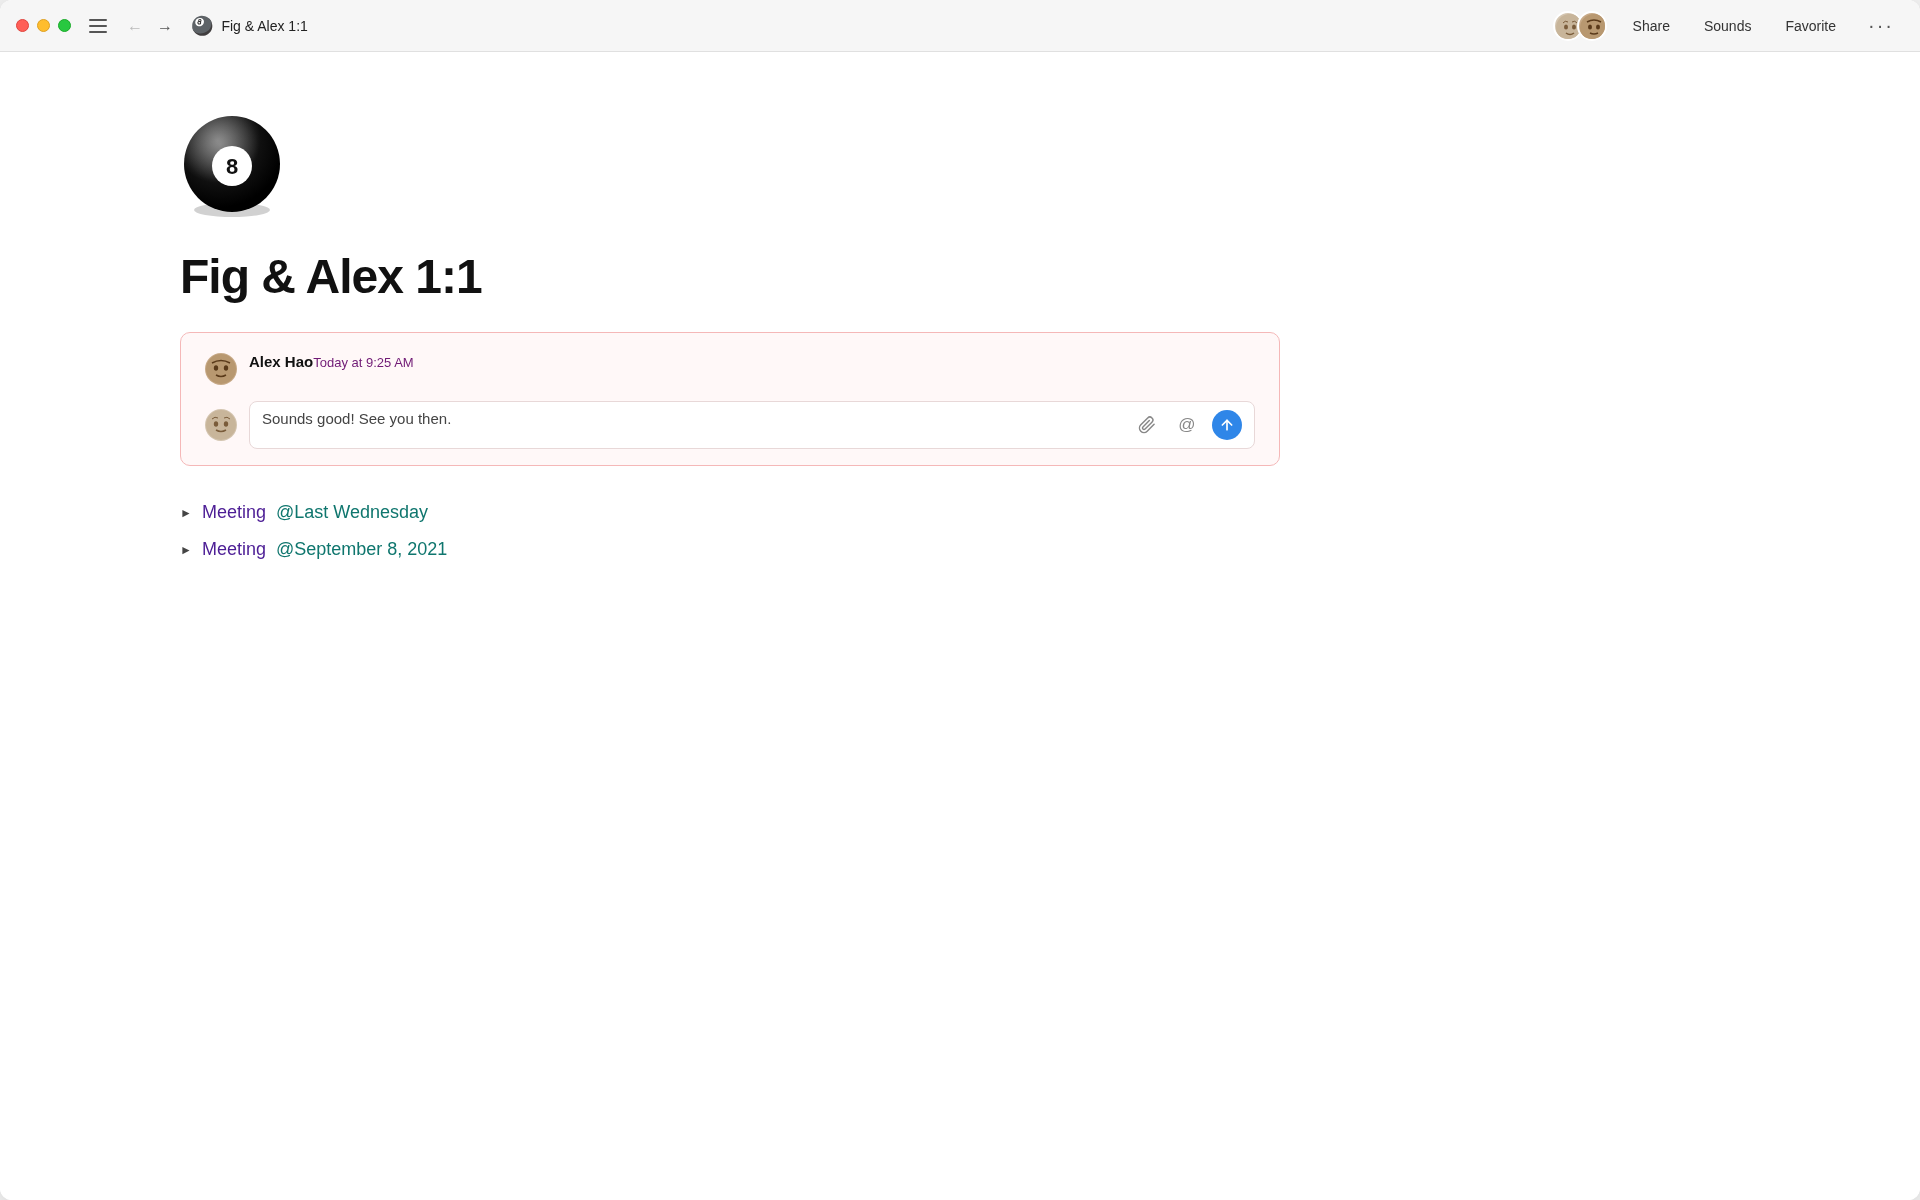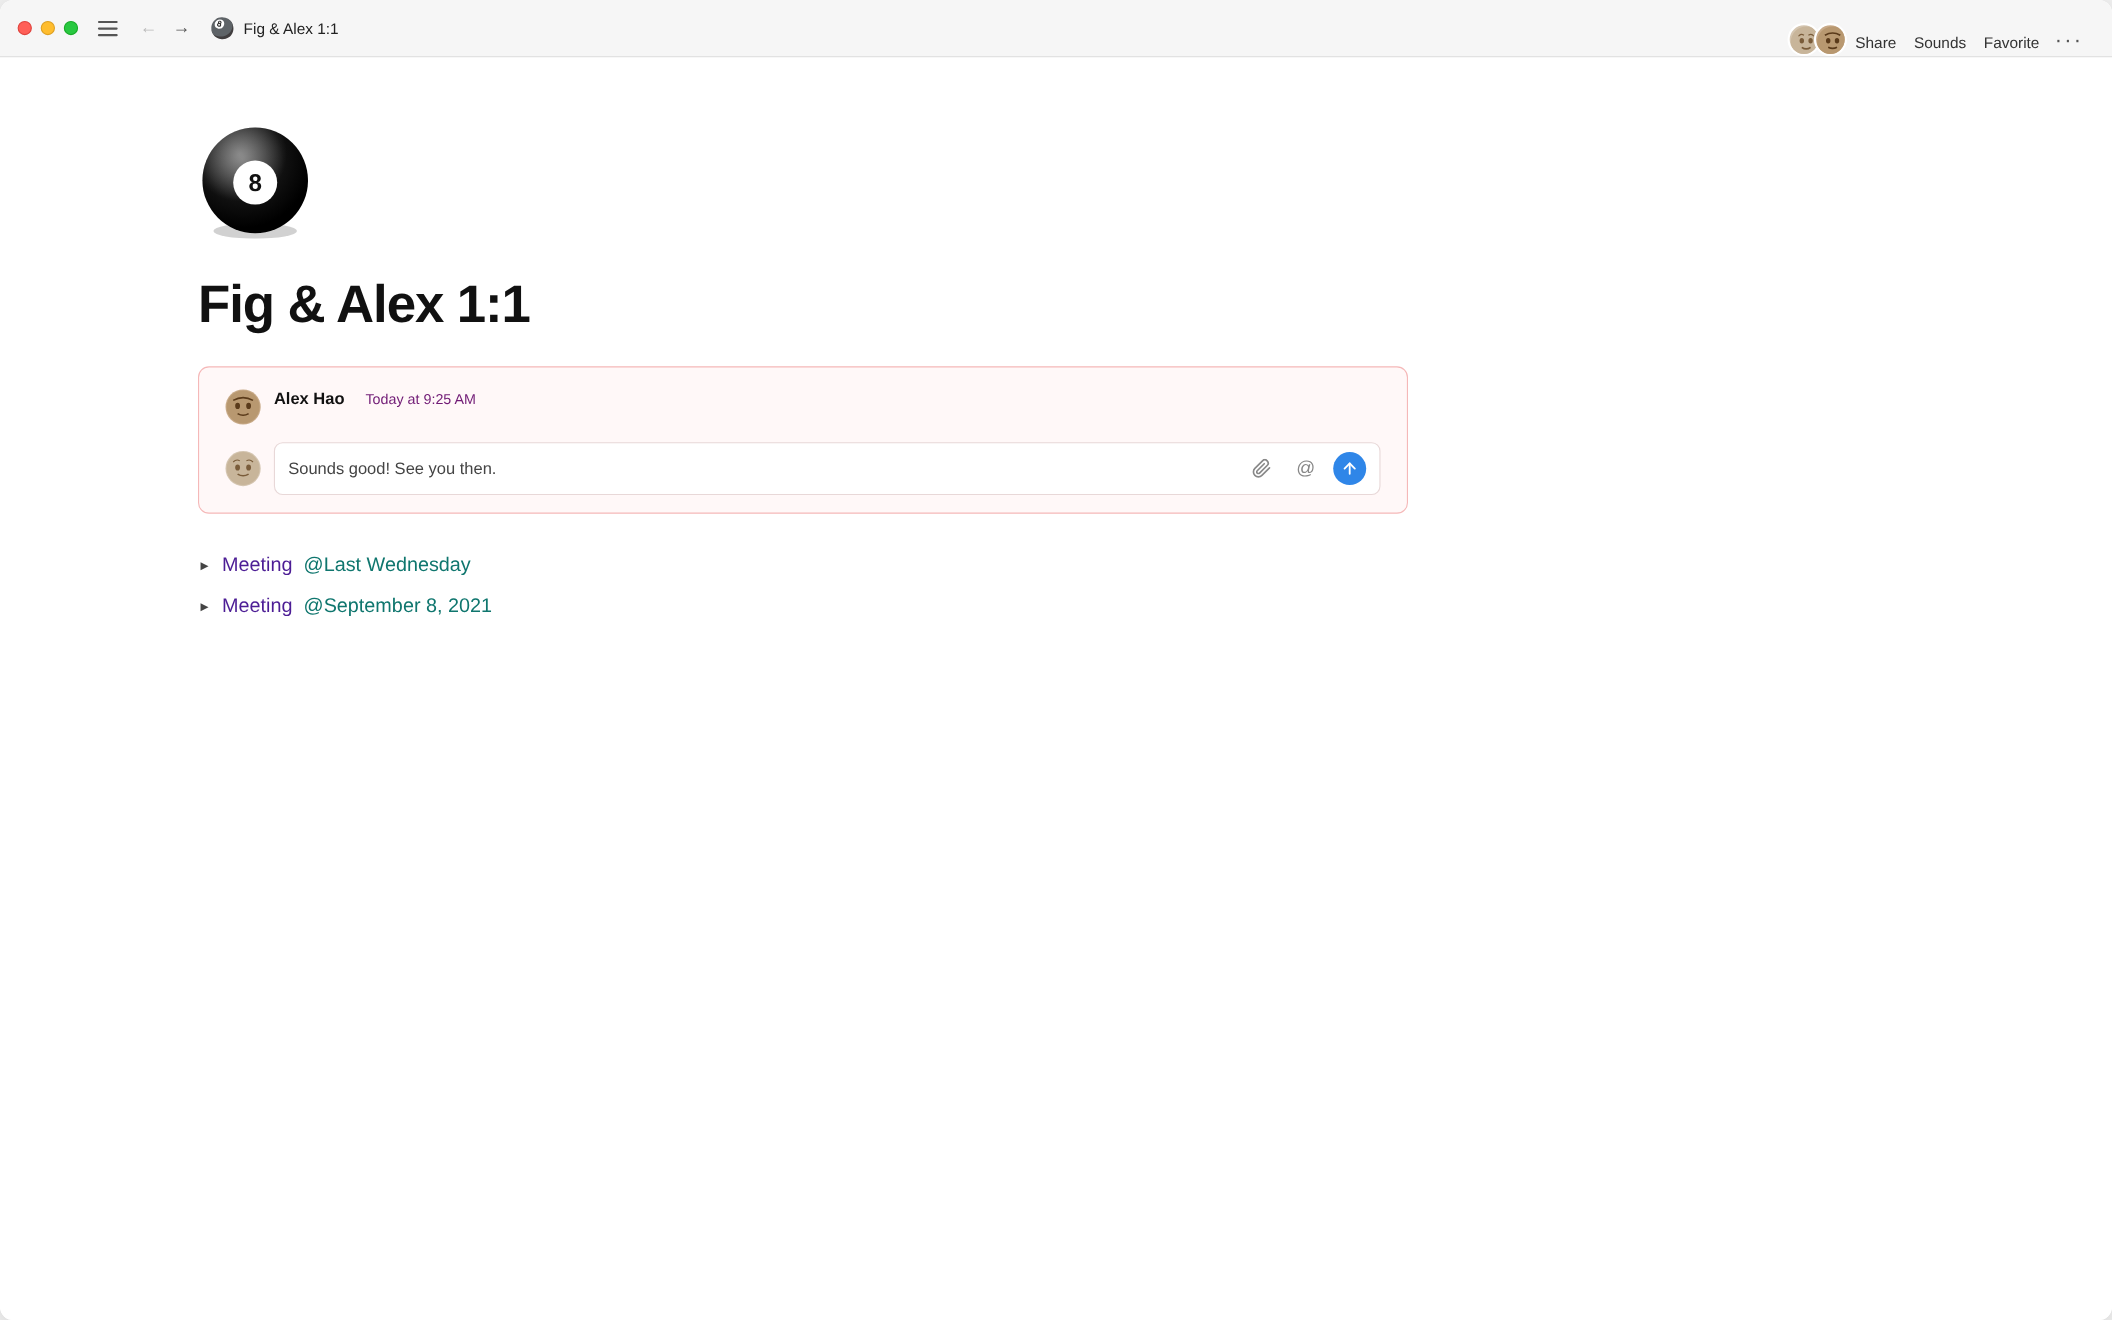--- a/index.html
+++ b/index.html
@@ -106,21 +106,22 @@
       color: #222;
     }
 
     
     .titlebar-right {
       position: absolute;
       right: 20px;
       top: 0;
       bottom: 0;
       display: flex;
-      align-items: flex-end;
+      align-items: center;
+      gap: 18px;
     }
 
     .avatar-group {
       display: flex;
       align-items: center;
     }
 
     .avatar {
       width: 30px;
       height: 30px;
@@ -195,22 +196,22 @@
       background: #c4a882;
       font-size: 16px;
     }
 
     .chat-body {
       flex: 1;
     }
 
     .chat-author-line {
       display: flex;
-      align-items: center;
-      gap: 19px;
+      align-items: flex-end;
+      gap: 0;
       margin-bottom: 4px;
     }
 
     .chat-author {
       font-size: 15px;
       font-weight: 700;
       color: #111;
     }
 
     .chat-time {
@@ -233,21 +234,21 @@
     .reply-row {
       display: flex;
       align-items: center;
       gap: 12px;
       margin-top: 4px;
     }
 
     .reply-input-wrapper {
       flex: 1;
       display: flex;
-      align-items: center;
+      align-items: flex-start;
       background: #fff;
       border-radius: 8px;
       border: 1px solid #e8d8d8;
       padding: 8px 12px;
       position: relative;
     }
 
     .reply-input-text {
       font-size: 15px;
       color: #444;

